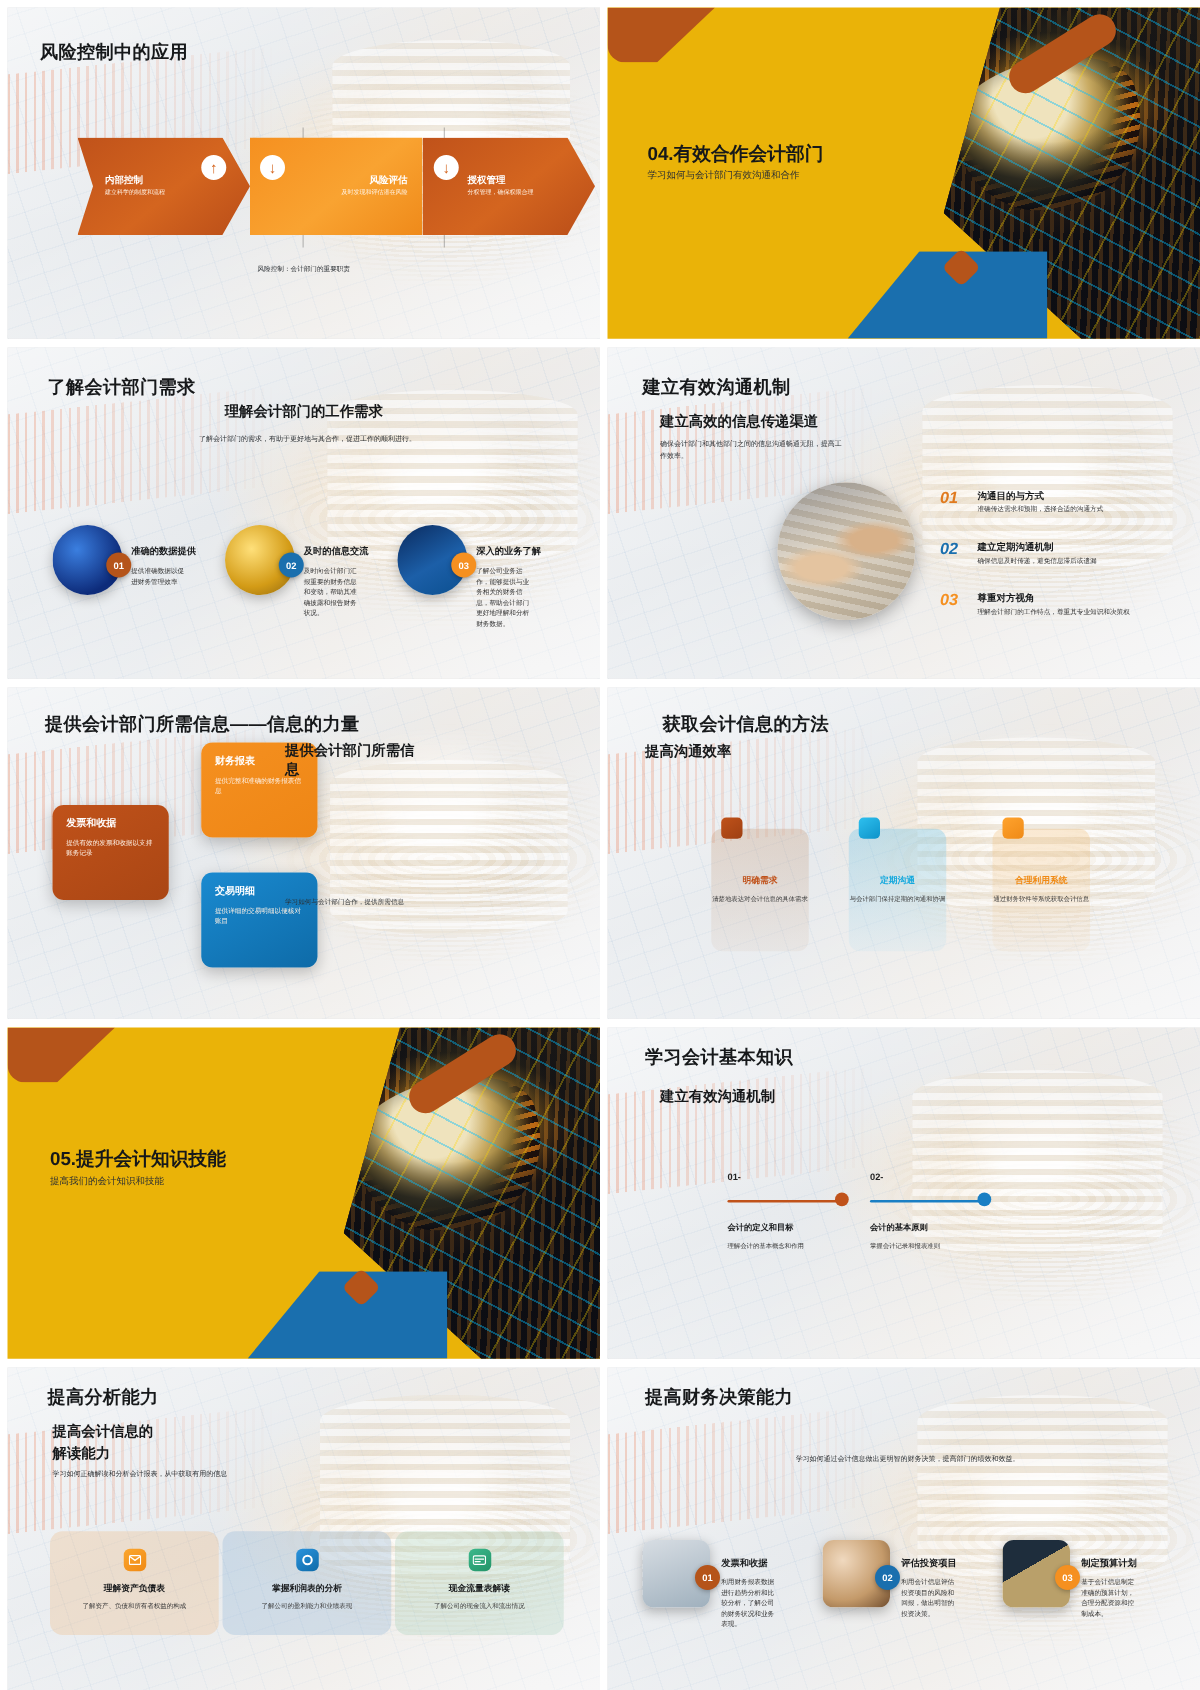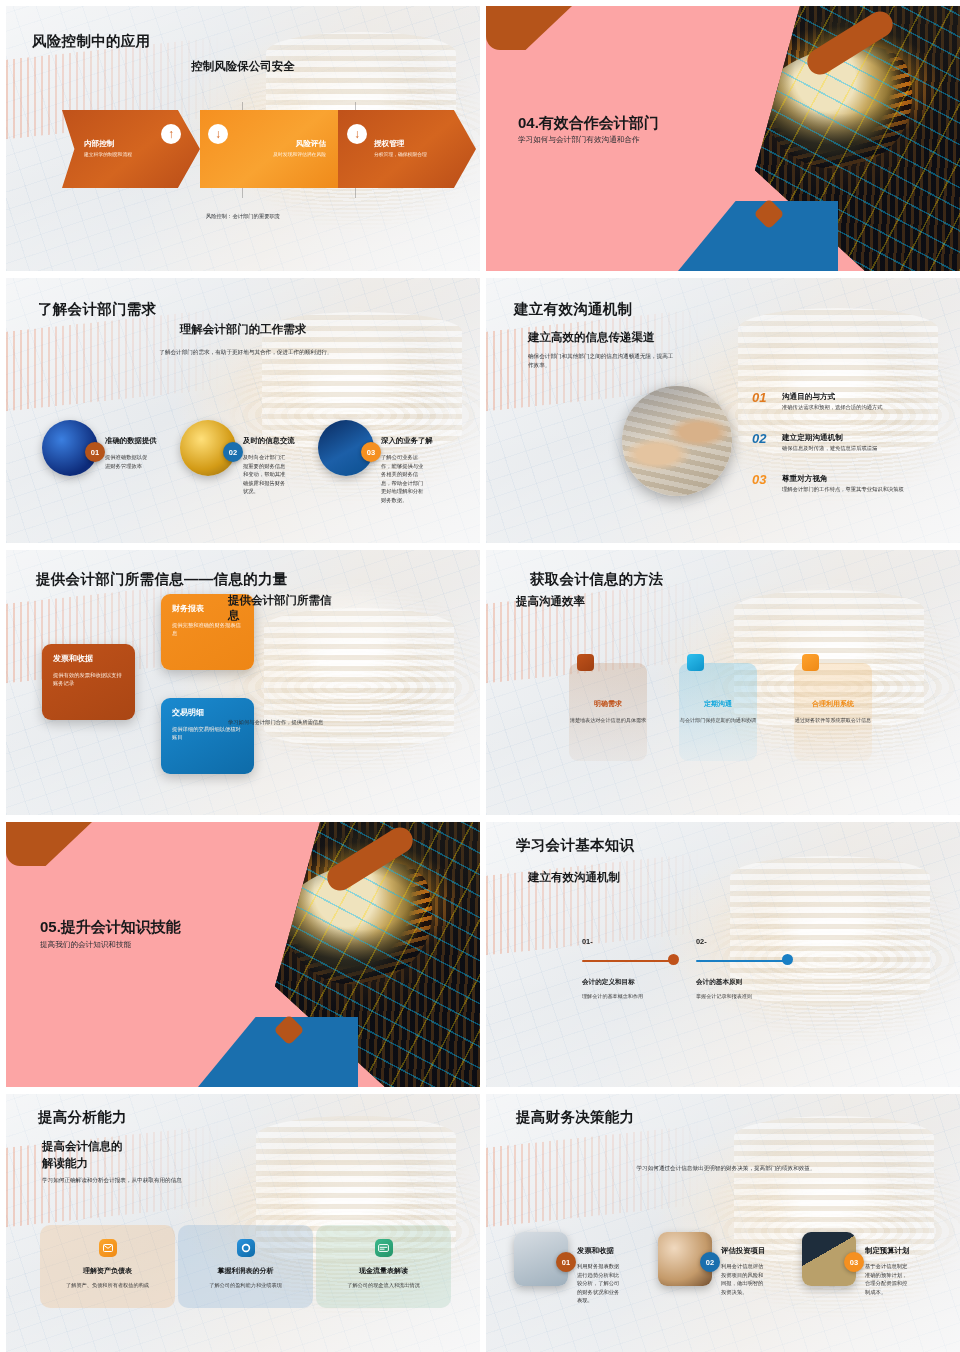--- a/index.html
+++ b/index.html
@@ -90,21 +90,21 @@
   .chev.k2 .inner{ padding-left:36px; }
   .chev.k1 .inner{ padding-left:28px; text-align:right; padding-right:12px;}
   .arrow-badge {
     position:absolute; width:20px; height:20px; border-radius:50%;
     background:#fff; display:flex; align-items:center; justify-content:center;
     color:#d4651f; font-size:12px; line-height:1; top:14px; font-weight:bold;
   }
   .chev-div { position:absolute; width:1px; background:rgba(120,120,120,.45); top:-8px; height:96px;}
 
   
-  .cover { background:#fca5a5; }
+  .cover { background:#eab308; }
   .cover .photo {
     position:absolute; right:0; top:0; width:250px; height:100%;
     background:
       linear-gradient(200deg, rgba(255,186,60,0.25), transparent 40%),
       radial-gradient(circle at 58% 27%, #f3d98e 0 9%, #c79a37 13%, #7a5d1e 19%, transparent 30%),
       repeating-linear-gradient(92deg, rgba(255,140,20,0.85) 0 3px, rgba(40,18,6,0.9) 3px 8px),
       linear-gradient(150deg,#0b1a2e 0%, #0a2238 40%, #061220 100%);
     clip-path: polygon(36% 0, 100% 0, 100% 100%, 62% 100%, 18% 62%);
   }
   .cover .photo::after{
@@ -227,21 +227,20 @@
 </style>
 </head>
 <body>
 
 <div class="deck">
 
   <div class="slide">
     <div class="fin-bg"></div>
     <div class="coin-stack" style="right:24px;top:26px;width:190px;height:150px;"></div>
     <div class="s-title" style="left:26px; top:26px;">风险控制中的应用</div>
-    <div class="s-sub" style="left:0; right:0; top:53px; text-align:center;">控制风险保公司安全</div>
 
     <div class="chev-wrap">
       <div class="chev-div" style="left:180px;"></div>
       <div class="chev-div" style="left:293px;"></div>
 
       <div class="chev k0">
         <div class="inner">
           <div class="ct">内部控制</div>
           <div class="cd">建立科学的制度和流程</div>
         </div>

